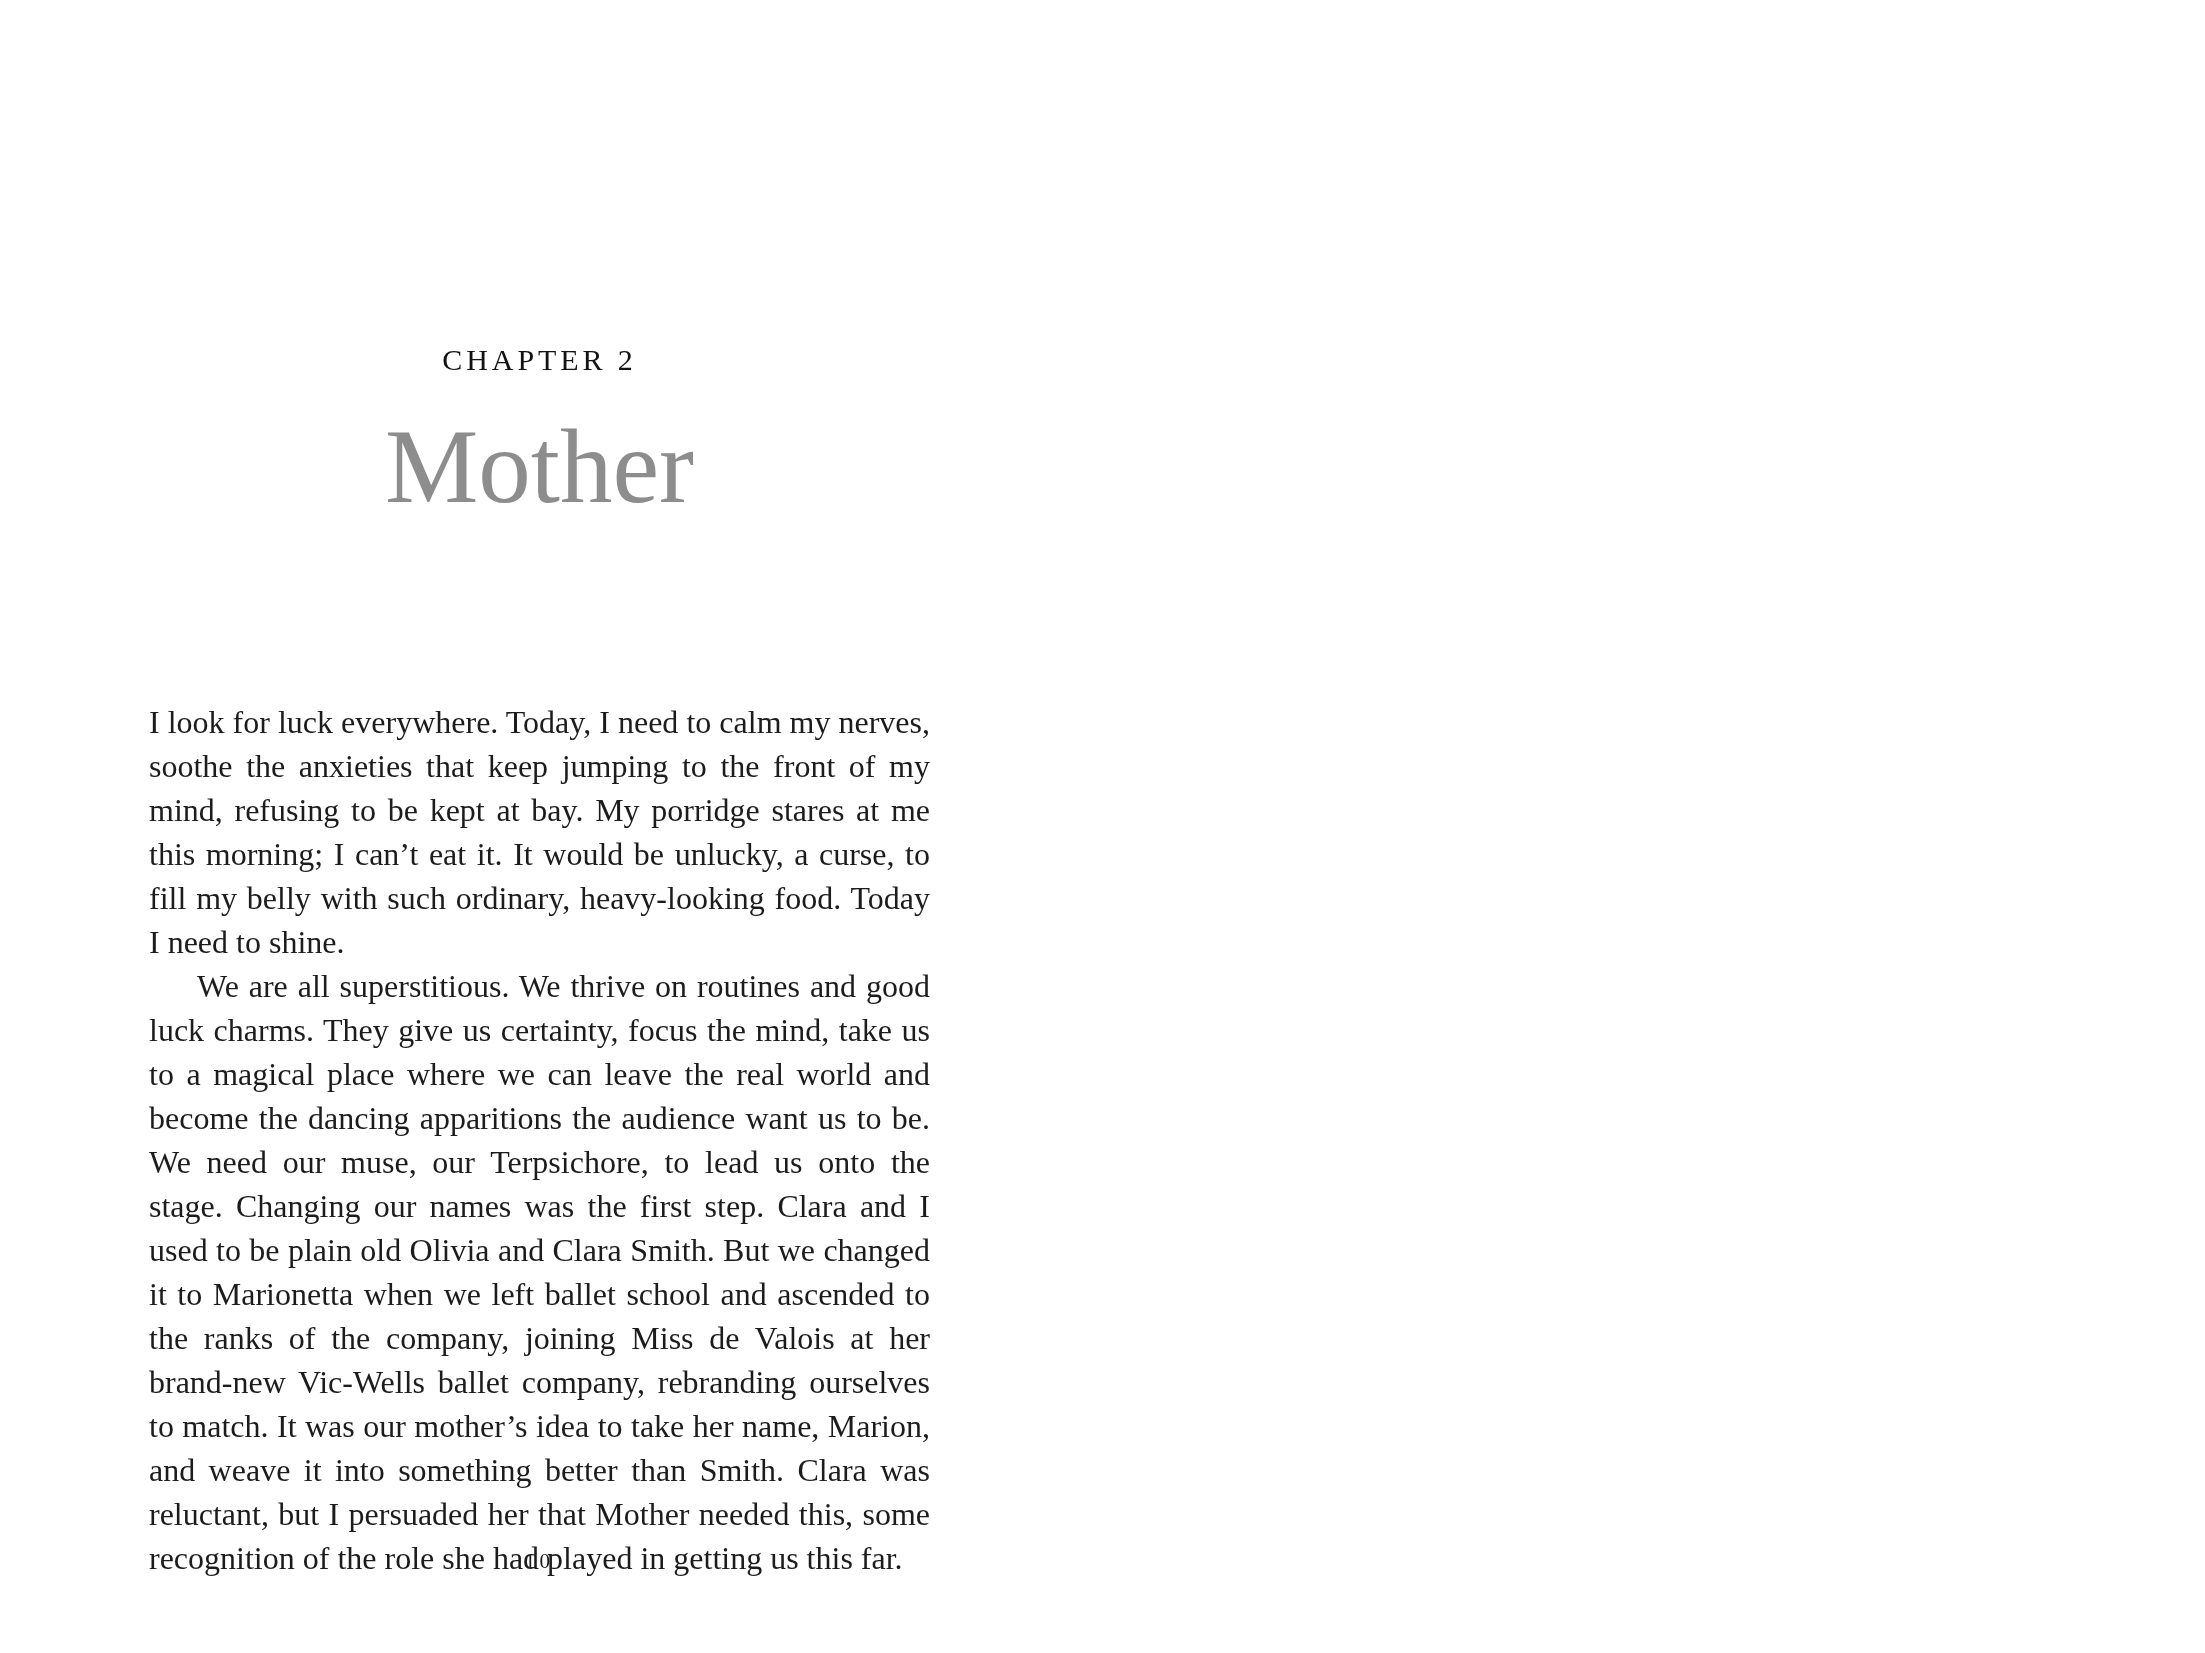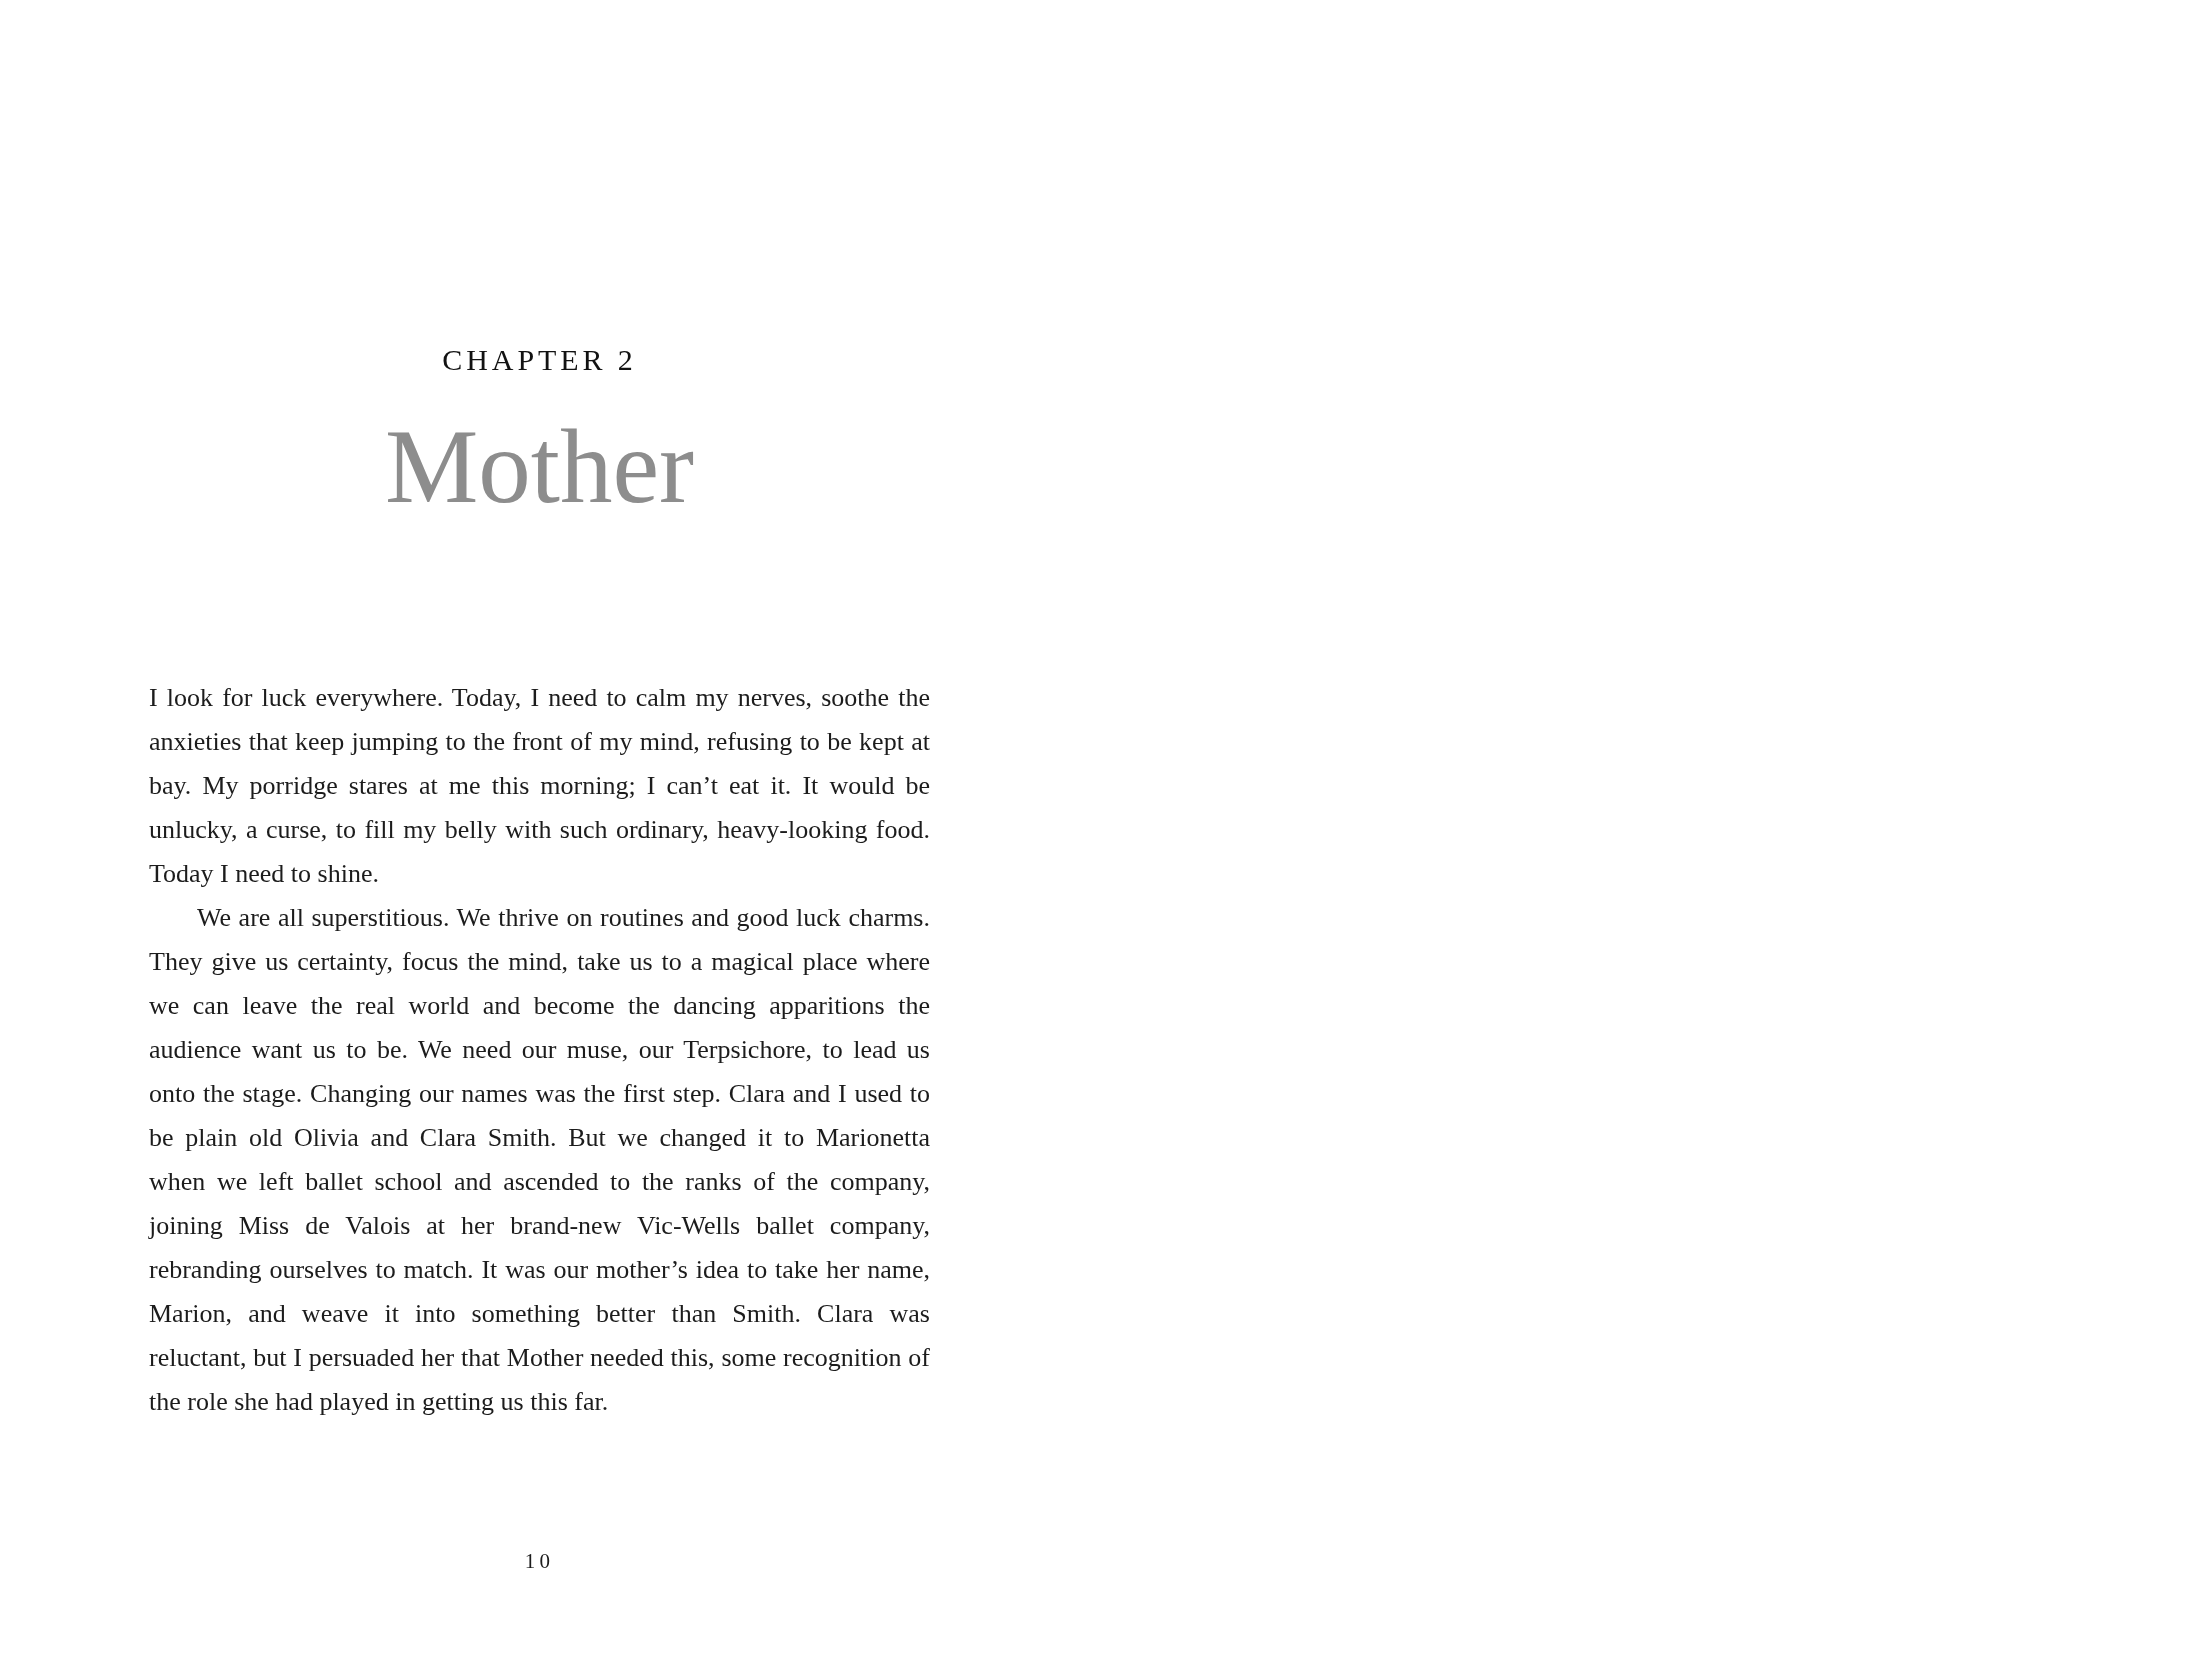--- a/index.html
+++ b/index.html
@@ -32,24 +32,25 @@
     top: 409px;
     text-align: center;
     font-size: 105px;
     line-height: 1.1;
     font-weight: normal;
     color: #8d8d8d;
   }
 
   .body-text {
     position: absolute;
-    font-size: 26px;
+    font-size: 32px;
     line-height: 44px;
     text-align: justify;
     color: #1c1c1c;
+    margin-top: 24px;
   }
   .body-left  { left: 149px;  width: 781px; top: 676px; }
 
   .body-text p.indent { text-indent: 48px; }
 
   .page-number {
     position: absolute;
     top: 1549px;
     width: 781px;
     text-align: center;

